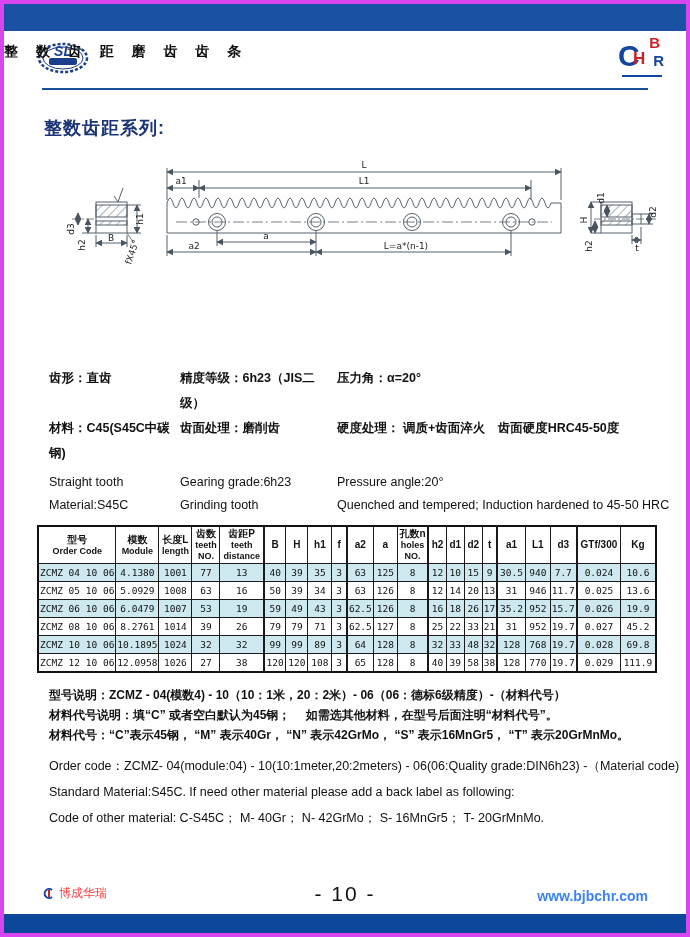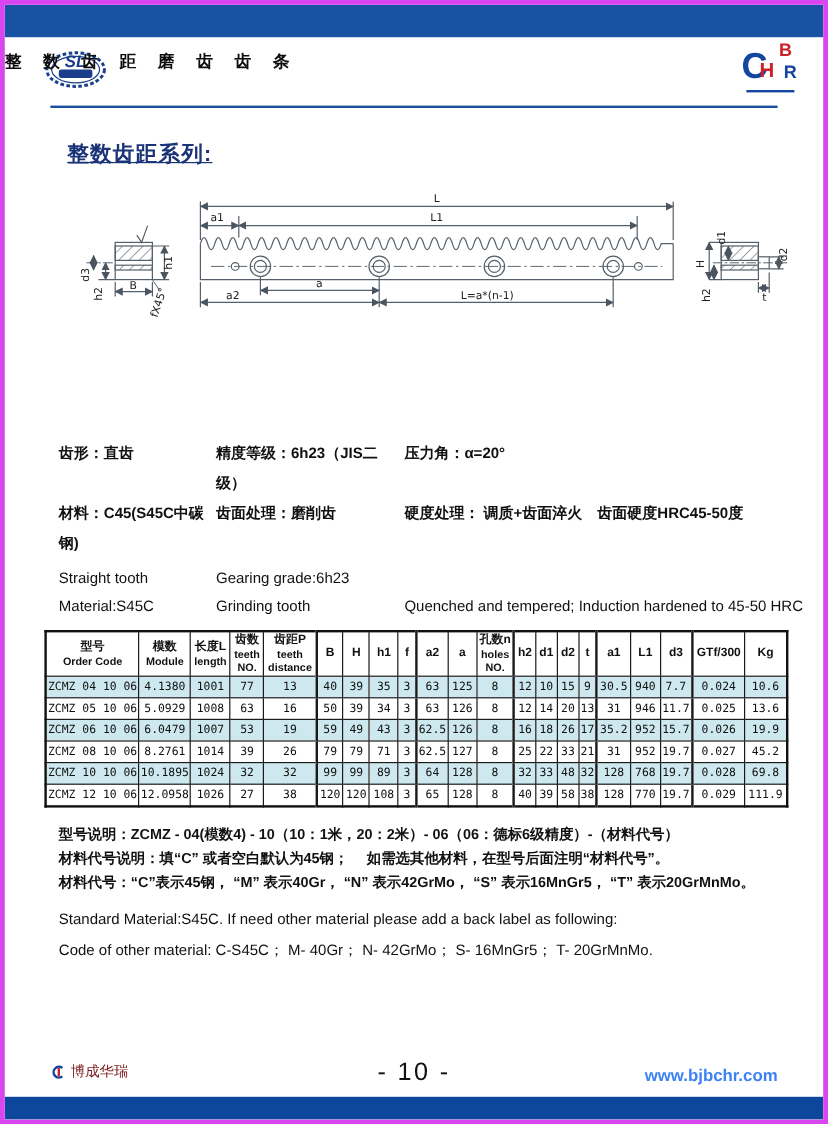--- a/index.html
+++ b/index.html
@@ -20,21 +20,21 @@
   .logo-sl { position:absolute; left:32px; top:6px; width:54px; height:42px; }
   .logo-sl svg { display:block; }
   .logo-cbhr { position:absolute; right:20px; top:4px; width:48px; height:48px; }
   .logo-cbhr span { position:absolute; font-weight:bold; line-height:1; }
   .cbhr-c { left:0; top:6px; font-size:30px; color:#14459f; }
   .cbhr-b { right:6px; top:0; font-size:15px; color:#cc2127; }
   .cbhr-h { left:15px; top:15px; font-size:17px; color:#cc2127; }
   .cbhr-r { right:2px; top:18px; font-size:15px; color:#14459f; }
   .cbhr-line { position:absolute; left:4px; right:4px; bottom:6px; height:2px; background:#14459f; }
 
-  .section-title { margin:26px 0 0 52px; font-size:18px; font-weight:700; color:#1b3478; letter-spacing:1px;text-decoration:underline; }
+  .section-title { margin:26px 0 0 40px; font-size:18px; font-weight:700; color:#1b3478; letter-spacing:1px; }
 
   .drawing-svg { display:block; margin-top:10px; width:690px; height:152px; }
   .drawing-svg text { font-family:"DejaVu Sans", sans-serif; font-size:9px; fill:#222; text-anchor:middle; }
 
   .specs { margin:64px 0 0 45px; }
   .specs-en { margin-top:5px; }
   .spec-row { display:flex; font-size:12.5px; line-height:25px; }
   .specs-zh .spec-row { font-weight:600; }
   .specs-en .spec-row { line-height:23px; font-weight:400; }
   .spec-c1 { width:131px; }
@@ -54,21 +54,21 @@
   .rack-table tr > *:nth-child(5),
   .rack-table tr > *:nth-child(9),
   .rack-table tr > *:nth-child(12),
   .rack-table tr > *:nth-child(16),
   .rack-table tr > *:nth-child(19) { border-right-width:2px; }
 
   .notes-zh { margin:12px 0 0 45px; font-size:12px; font-weight:600; line-height:20px; }
   .notes-en { margin:8px 0 0 45px; font-size:12.5px; font-weight:400; line-height:26px; }
 
   .footer-row { position:absolute; left:0; right:0; bottom:19px; height:44px; }
-  .footer-brand { position:absolute; left:38px; bottom:12px; font-size:12px; color:#7f1d1d;
+  .footer-brand { position:absolute; left:38px; bottom:12px; font-size:12px; color:#ef4444;
                   display:flex; align-items:center; gap:4px; }
   .page-number { position:absolute; left:0; right:0; bottom:8px; text-align:center;
                  font-size:21px; letter-spacing:2px; color:#111; }
   .website-url { position:absolute; right:38px; bottom:10px; font-size:14px; font-weight:bold; color:#3b82f6; }
 </style>
 </head>
 <body>
 
 <div class="page">
 
@@ -209,20 +209,21 @@
         <span class="spec-c1">材料：C45(S45C中碳钢)</span>
         <span class="spec-c2">齿面处理：磨削齿</span>
         <span class="spec-c3">硬度处理： 调质+齿面淬火　齿面硬度HRC45-50度</span>
       </div>
     </div>
   <div class="specs specs-en" style="margin-top:5px;">
 
       <div class="spec-row">
         <span class="spec-c1">Straight tooth</span>
         <span class="spec-c2">Gearing grade:6h23</span>
+        <span class="spec-c3">Pressure angle:20°</span>
       </div>
 
       <div class="spec-row">
         <span class="spec-c1">Material:S45C</span>
         <span class="spec-c2">Grinding tooth</span>
         <span class="spec-c3">Quenched and tempered;  Induction hardened to 45-50 HRC</span>
       </div>
     </div>
 
   <table class="rack-table">
@@ -477,20 +478,21 @@
 
       <div>型号说明：ZCMZ - 04(模数4) - 10（10：1米，20：2米）- 06（06：德标6级精度）-（材料代号）</div>
 
       <div>材料代号说明：填“C” 或者空白默认为45钢；　 如需选其他材料，在型号后面注明“材料代号”。</div>
 
       <div>材料代号：“C”表示45钢， “M” 表示40Gr， “N” 表示42GrMo， “S” 表示16MnGr5， “T” 表示20GrMnMo。</div>
     </div>
 
   <div class="notes-en">
 
+      <div>Order code：ZCMZ- 04(module:04) -  10(10:1meter,20:2meters) - 06(06:Quality grade:DIN6h23) -（Material code)</div>
 
       <div>Standard Material:S45C.   If need other material please add a back label as following:</div>
 
       <div>Code of other material:  C-S45C；      M- 40Gr；      N- 42GrMo；      S- 16MnGr5；      T- 20GrMnMo.</div>
     </div>
 
   <div class="footer-row">
     <div class="footer-brand">
       <svg width="13" height="13" viewBox="0 0 13 13">
         <path d="M10 3 A4.5 4.5 0 1 0 10 10" fill="none" stroke="#14459f" stroke-width="2"></path>

